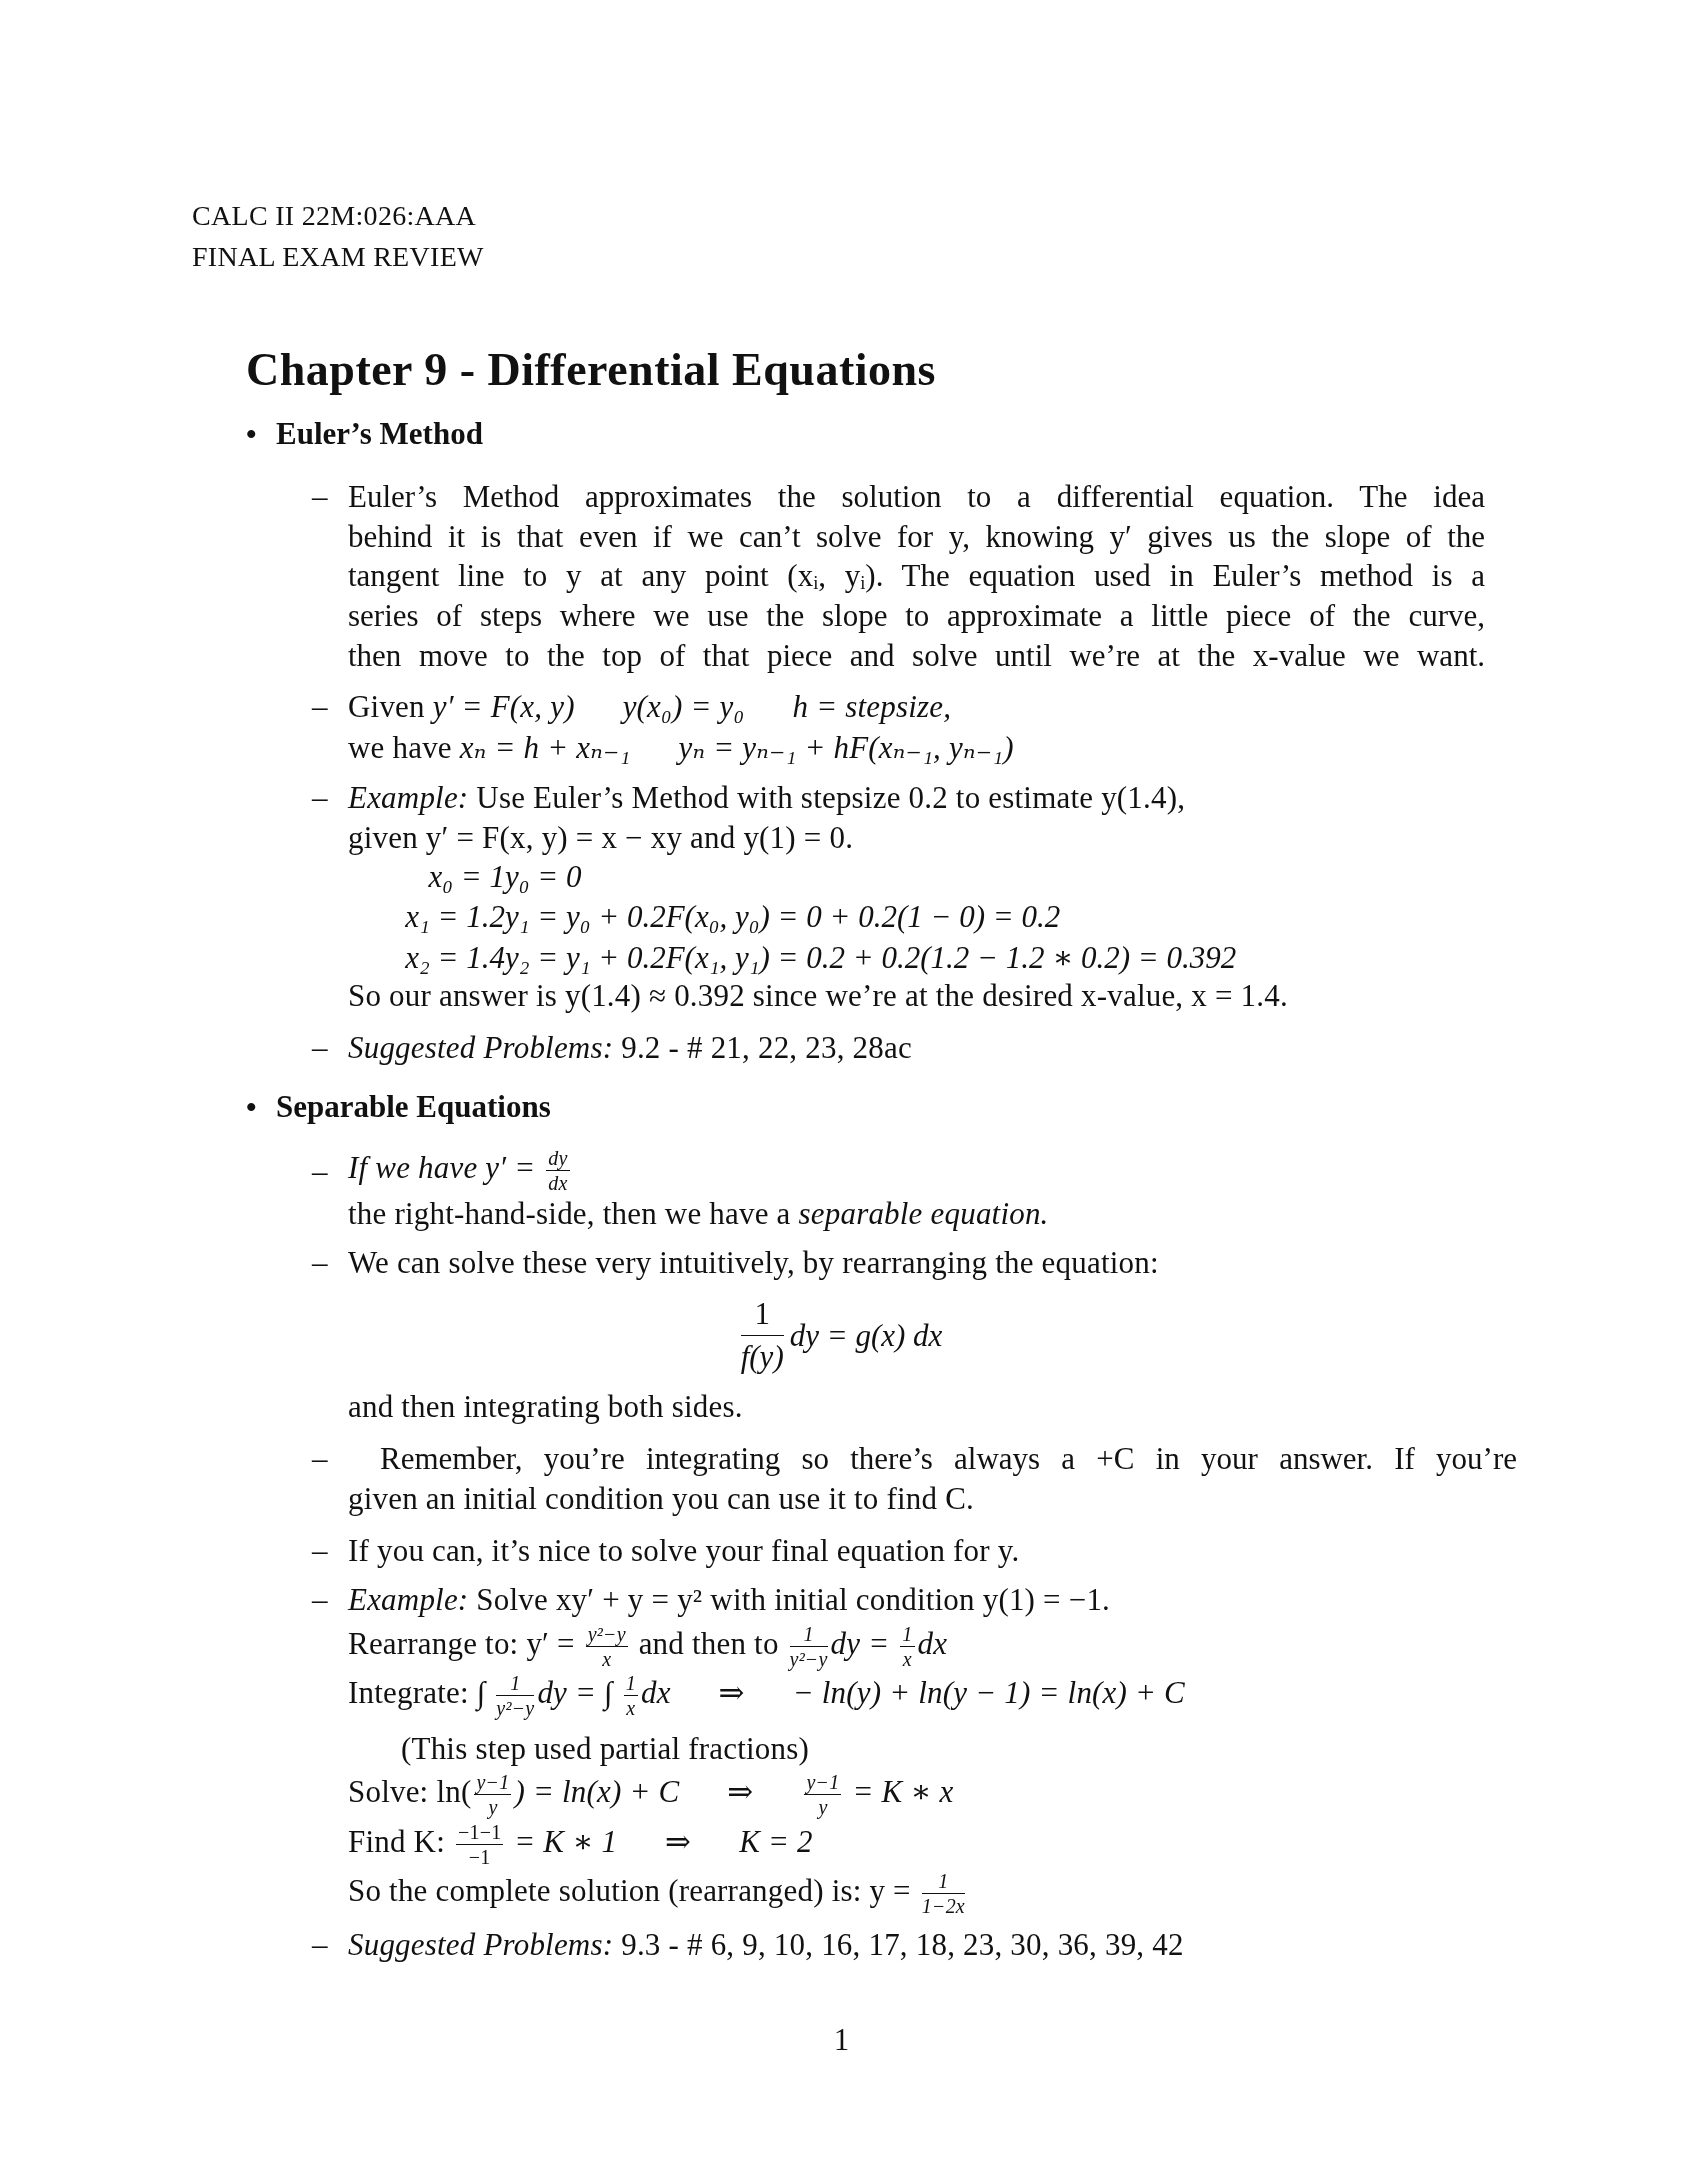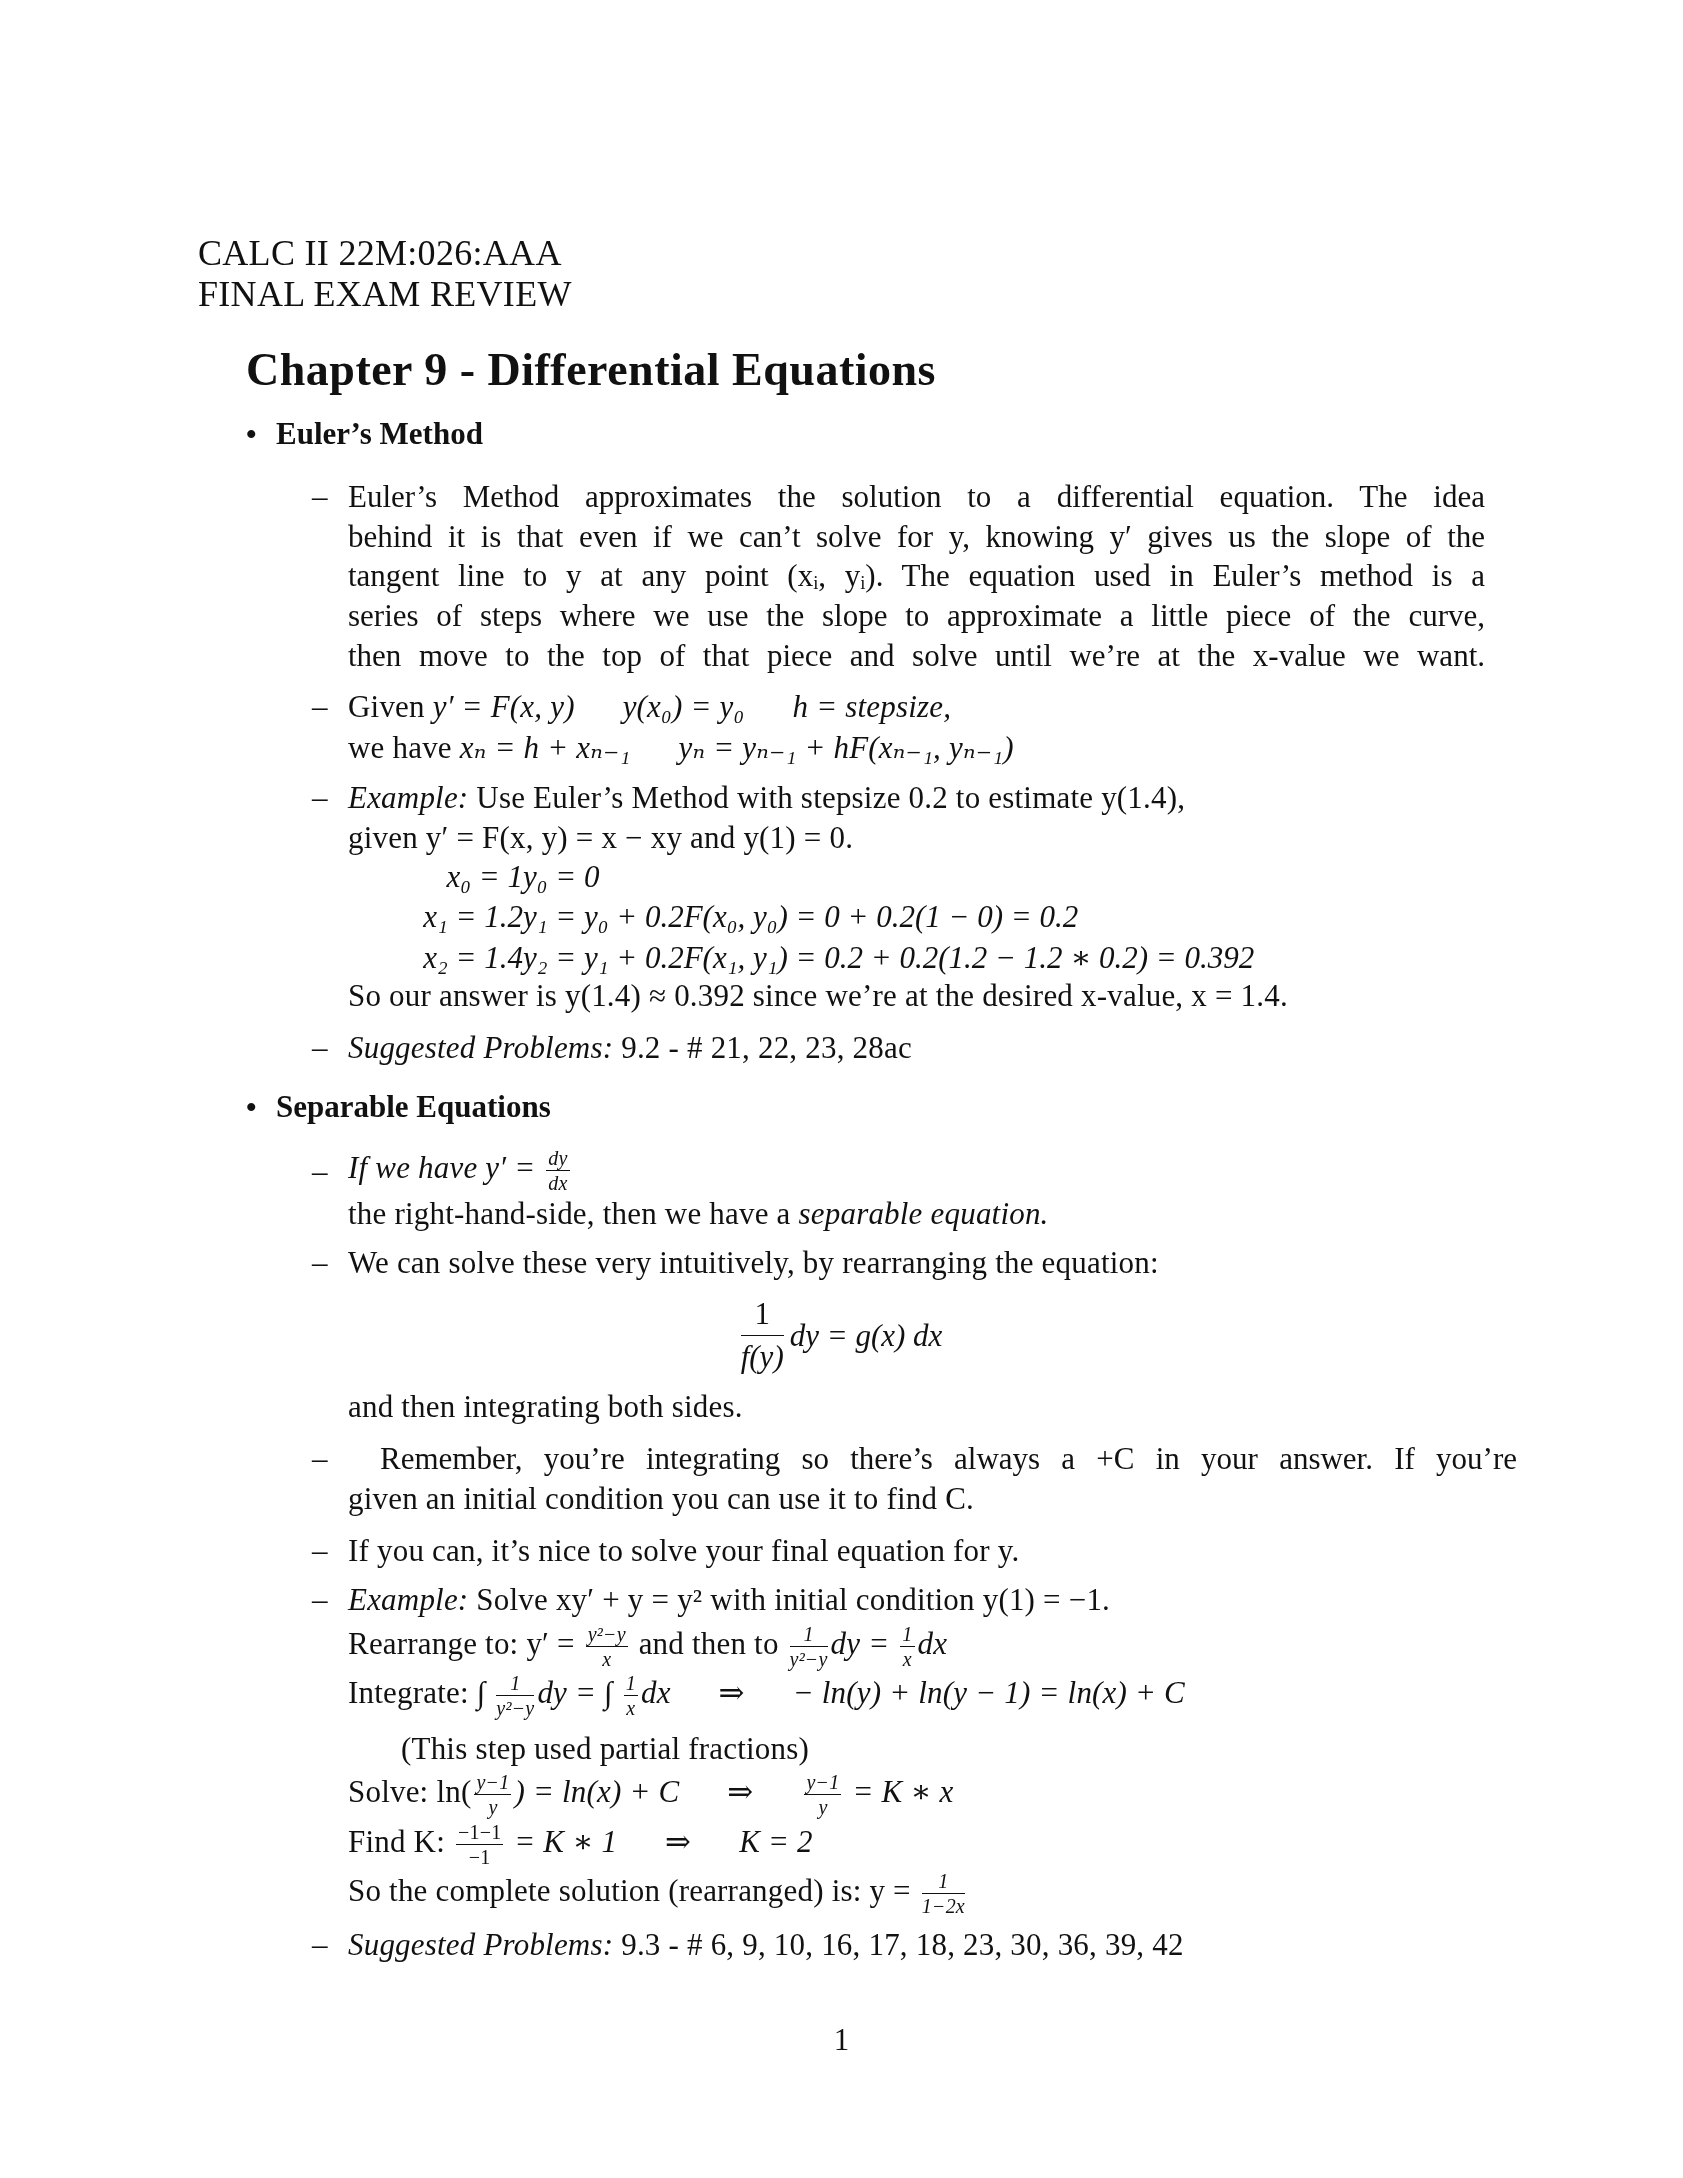--- a/index.html
+++ b/index.html
@@ -2,28 +2,28 @@
 <html><head>
 <meta charset="utf-8">
 <style>
   html, body { margin: 0; padding: 0; background: #ffffff; }
   body {
     width: 1683px; height: 2178px; position: relative; overflow: hidden;
     font-family: "Liberation Serif", "DejaVu Serif", serif;
     color: #111111;
   }
   .abs { position: absolute; white-space: nowrap; }
-  .hdr { font-size: 36px; left: 198px; letter-spacing: 0.3px; margin-top: 32px; }
+  .hdr { font-size: 28px; left: 192px; letter-spacing: 0.3px; }
   .chapter { font-size: 46px; font-weight: bold; left: 246px; top: 343px; letter-spacing: 0.5px; }
   .sec { font-size: 31px; font-weight: bold; left: 246px; }
   .sec .bullet { display: inline-block; width: 30px; font-size: 30px; }
   .dash { left: 312px; font-size: 31px; }
   .line { left: 348px; font-size: 31px; letter-spacing: 0.2px; }
   .line-wide { left: 348px; width: 1137px; font-size: 31px; text-align: justify; text-align-last: justify; white-space: nowrap; }
-  .indent2 { left: 361px; font-size: 31px; margin-left: 18px; }
+  .indent2 { left: 361px; font-size: 31px; }
   i, .m { font-style: italic; text-align: right; }
   .frac { display: inline-block; vertical-align: middle; text-align: center; line-height: 1; margin: 0 3px; }
   .frac .num { display: block; font-size: 20px; padding: 0 2px 2px; border-bottom: 1.5px solid #111; }
   .frac .den { display: block; font-size: 20px; padding-top: 2px; }
   .bigfrac { display: inline-block; vertical-align: middle; text-align: center; line-height: 1.1; margin-right: 6px; }
   .bigfrac .num { display: block; font-size: 31px; padding: 0 4px 4px; border-bottom: 1.5px solid #111; }
   .bigfrac .den { display: block; font-size: 31px; padding-top: 4px; font-style: italic; }
   .display { left: 0; width: 1683px; text-align: center; font-size: 31px; top: 1297px; }
   .pagenum { left: 0; width: 1683px; text-align: center; font-size: 31px; top: 2022px; }
   .gap { display: inline-block; width: 40px; }

